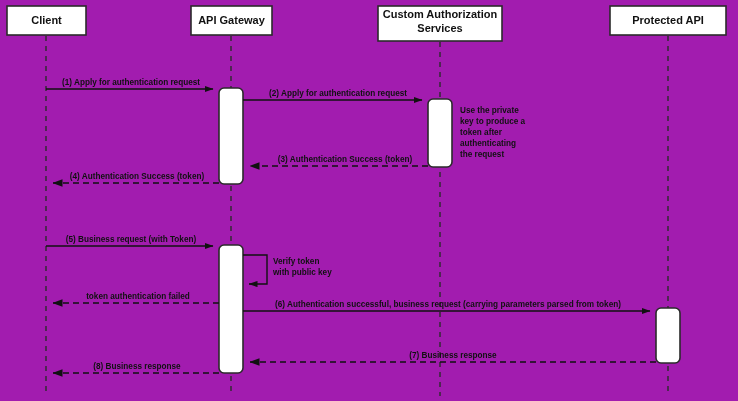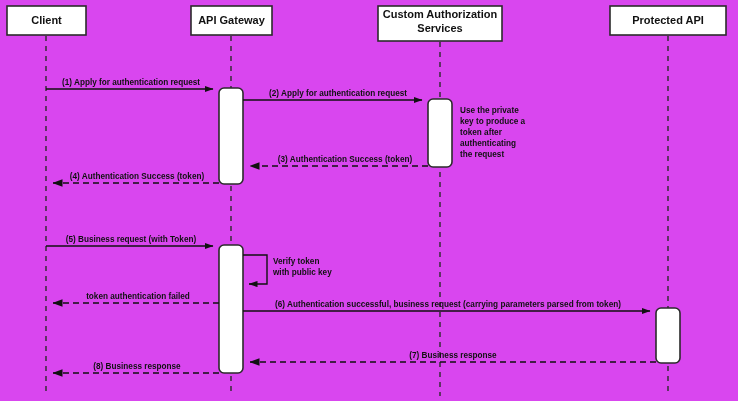--- a/index.html
+++ b/index.html
@@ -4,21 +4,21 @@
 <style>
   html, body {
     margin: 0;
     padding: 0;
     background: #ffffff;
   }
   #diagram-root {
     position: relative;
     width: 738px;
     height: 401px;
-    background: #d946ef;
+    background: #a21caf;
     font-family: "Liberation Sans", sans-serif;
     overflow: hidden;
   }
   #diagram-svg {
     position: absolute;
     left: 0;
     top: 0;
     width: 738px;
     height: 401px;
   }

